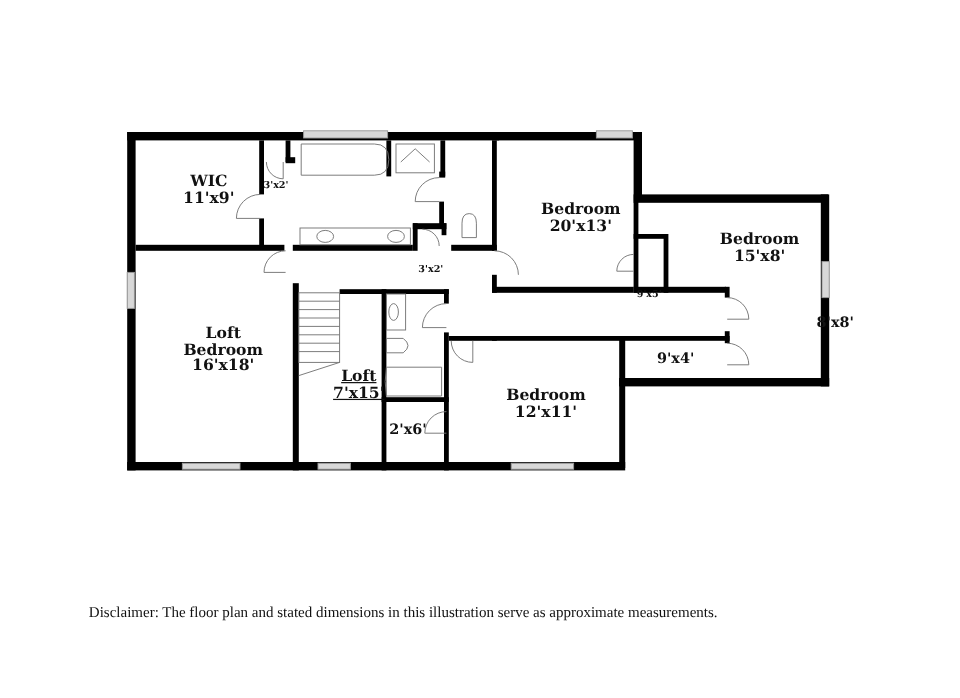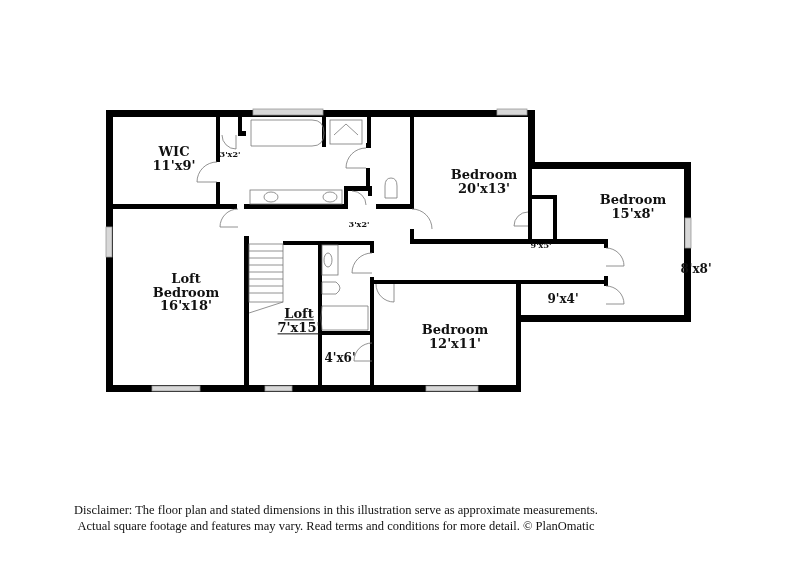--- a/index.html
+++ b/index.html
@@ -168,18 +168,17 @@
 <div class="label lbl-lg" style="left:441px; top:337px;">
   <div>Bedroom</div>
   <div>12'x11'</div>
 </div>
 
 <div class="label lbl-xs" style="left:230px; top:127px;">3'x2'</div>
 <div class="label lbl-xs" style="left:359px; top:197px;">3'x2'</div>
 <div class="label lbl-xs" style="left:541px; top:218px;">9'x5'</div>
 <div class="label lbl-sm" style="left:651px; top:269px;margin-left:45px;">8'x8'</div>
 <div class="label lbl-sm" style="left:563px; top:299px;">9'x4'</div>
-<div class="label lbl-sm" style="left:340px; top:358px;">4'x6'</div>
+<div class="label lbl-sm" style="left:340px; top:358px;">2'x6'</div>
 
 <div class="disclaimer">
   <div>Disclaimer: The floor plan and stated dimensions in this illustration serve as approximate measurements.</div>
-  <div>Actual square footage and features may vary. Read terms and conditions for more detail. © PlanOmatic</div>
 </div>
 
 </body></html>

